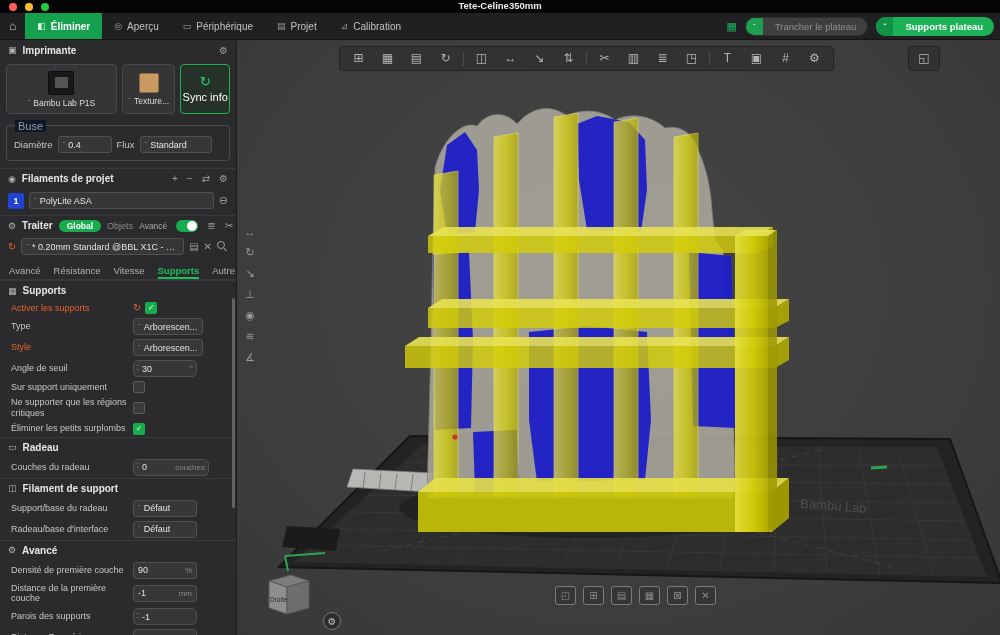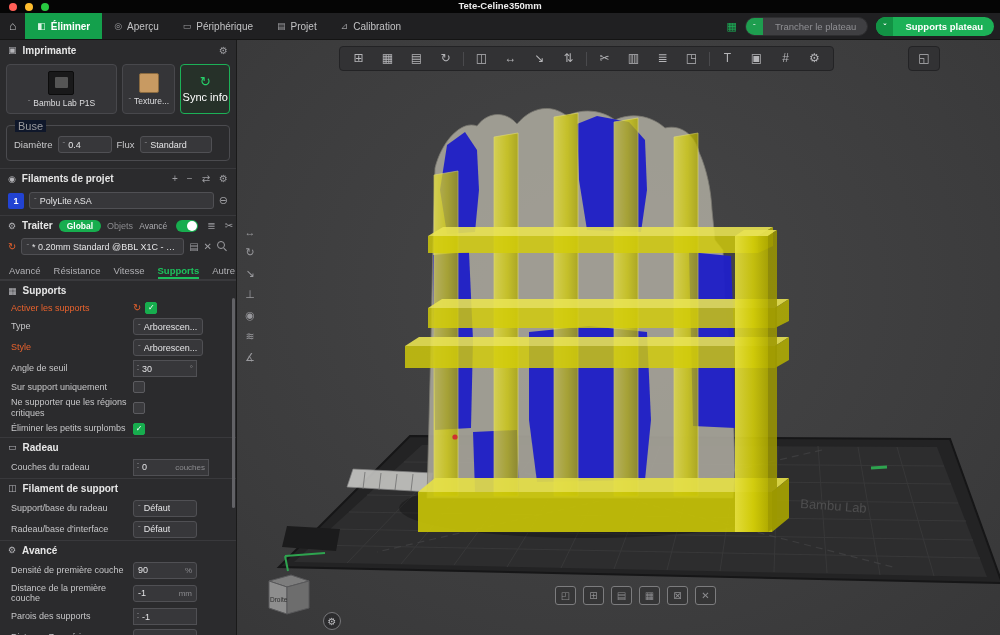--- a/index.html
+++ b/index.html
@@ -73,21 +73,21 @@
   .search-ico::after{content:"";position:absolute;width:4px;height:1.4px;background:#9d9da1;transform:rotate(45deg);left:6px;top:8px}
   .ptabs{display:flex;gap:13px;padding:0 9px;height:20px;align-items:flex-end;border-bottom:1px solid #3a3a3d}
   .ptab{color:#b0b0b4;font-size:9.5px;padding-bottom:3px;white-space:nowrap}
   .ptab.active{color:#1cc15c;font-weight:bold;border-bottom:2px solid #1cc15c;padding-bottom:1px}
   .srow{display:flex;align-items:center;padding:2px 8px 2px 11px;min-height:16px}
   .lbl{width:122px;font-size:9px;color:#c6c6c8;line-height:1.2;flex:none;padding-right:4px}
   .lbl.mod{color:#e8622d}
   .ctl{display:flex;align-items:center;gap:4px}
   .cb{width:12px;height:12px;border-radius:2px;background:#3a3a3d;border:1px solid #5c5c60;display:flex;align-items:center;justify-content:center;font-size:8px;color:#fff;line-height:1}
   .cb.on{background:#17ad4e;border-color:#17ad4e}
-  .spin{display:flex;align-items:center;background:#37373a;border:1px solid #505054;border-radius:0;height:17px;padding:0 3px;font-size:9px;color:#e4e4e6}
+  .spin{display:flex;align-items:center;background:#37373a;border:1px solid #505054;border-radius:5px;height:17px;padding:0 3px;font-size:9px;color:#e4e4e6}
   .arrows{display:flex;flex-direction:column;margin-right:3px}
   .arrows i{font-style:normal;font-size:6px;line-height:4px;color:#909094}
   .spin .val,.inp .val{flex:1;min-width:0}
   .unit{color:#8a8a8e;font-size:8px;margin-left:3px}
   .inp{display:flex;align-items:center;background:#37373a;border:1px solid #505054;border-radius:3px;height:17px;padding:0 4px;font-size:9px;color:#e4e4e6}
   .sbthumb{position:absolute;right:1px;top:258px;width:3px;height:210px;background:#626266;border-radius:2px}
 
   
   .viewport{position:absolute;top:40px;left:237px;right:0;bottom:0;background:radial-gradient(ellipse at 48% 42%,#464647 0%,#3c3c3d 70%,#373738 100%);overflow:hidden}
   .scene{position:absolute;inset:0}

